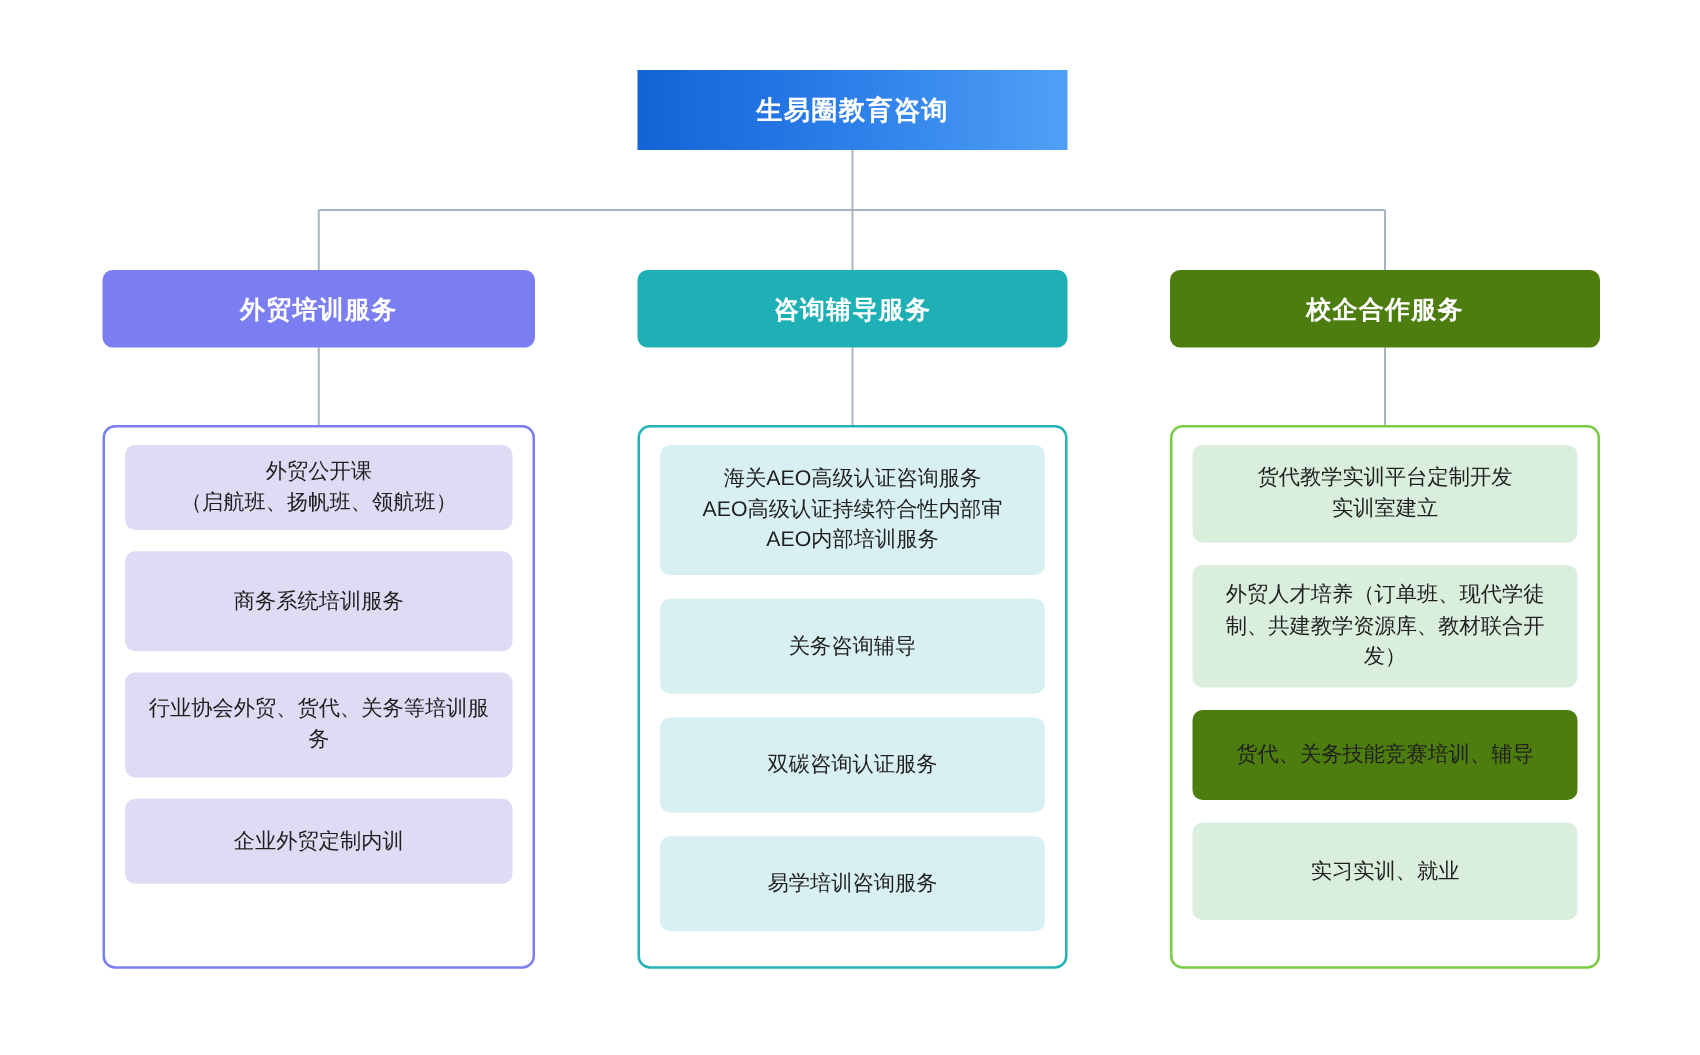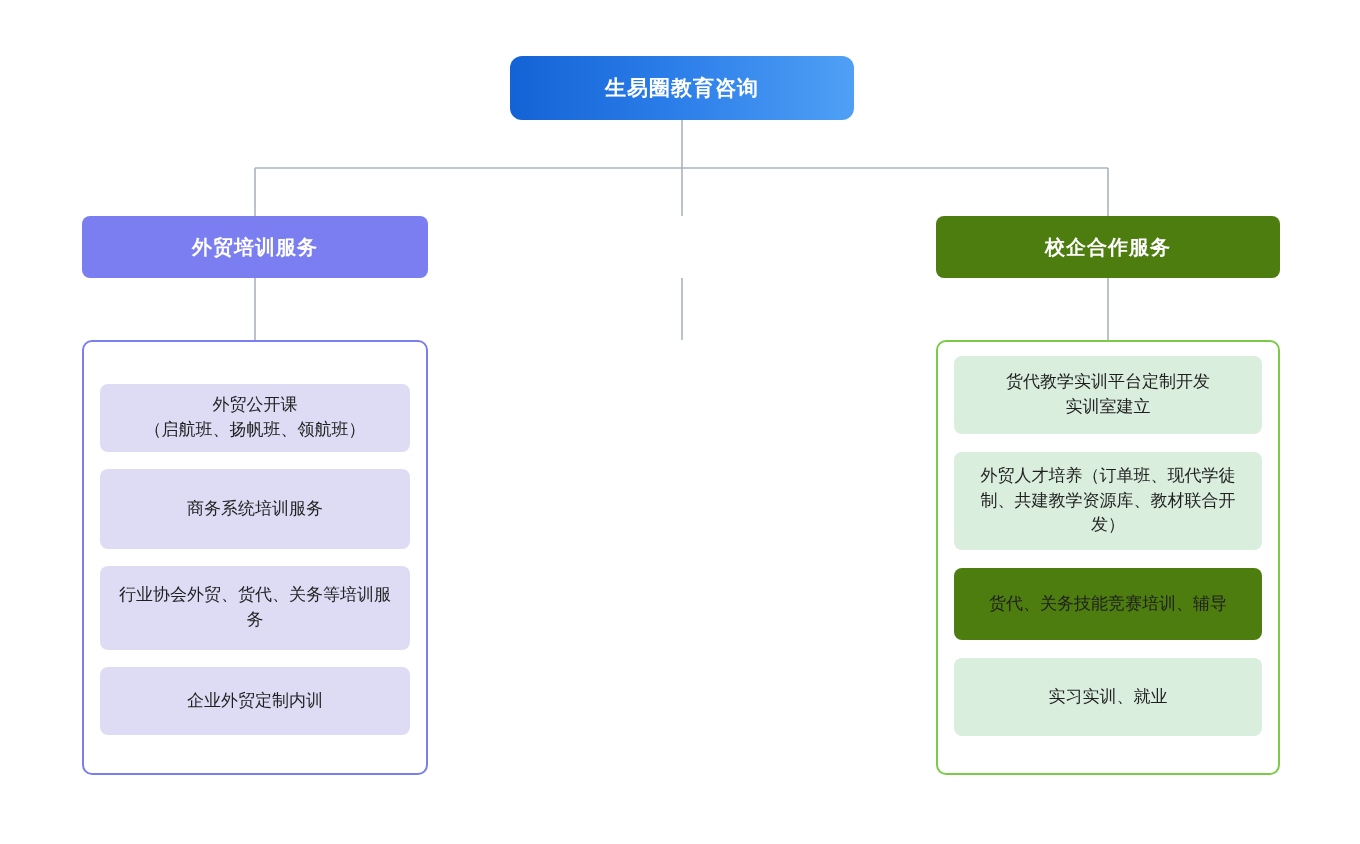--- a/index.html
+++ b/index.html
@@ -33,21 +33,21 @@
     pointer-events: none;
   }
 
   
   .root-node {
     position: absolute;
     left: 510px;
     top: 56px;
     width: 344px;
     height: 64px;
-    border-radius: 12px;
+    border-radius: 0;
     background: linear-gradient(90deg, #1463d6 0%, #2a7ce8 45%, #4fa0f5 100%);
     color: #ffffff;
     font-size: 21px;
     font-weight: bold;
     letter-spacing: 1px;
     display: flex;
     align-items: center;
     justify-content: center;
     box-sizing: border-box;
   }
@@ -102,21 +102,21 @@
     padding: 8px 12px;
     white-space: pre-line;
   }
 
   
   .col-body.gap-a { gap: 17px; }
   .col-body.gap-b { gap: 19px; }
   .col-body.gap-c { gap: 18px; }
 
   
-  .col-0 .card:nth-child(1) { height: 68px; margin-top: 28px; }
+  .col-0 .card:nth-child(1) { height: 68px; }
   .col-0 .card:nth-child(2) { height: 80px; }
   .col-0 .card:nth-child(3) { height: 84px; }
   .col-0 .card:nth-child(4) { height: 68px; }
 
   
   .col-1 .card:nth-child(1) { height: 104px; }
   .col-1 .card:nth-child(2) { height: 76px; }
   .col-1 .card:nth-child(3) { height: 76px; }
   .col-1 .card:nth-child(4) { height: 76px; }
 
@@ -156,20 +156,33 @@
     </div>
     <div class="col-body gap-a" style="border-color: rgb(123, 126, 240);">
       <div class="card" style="background: rgb(222, 220, 245);">外贸公开课
 （启航班、扬帆班、领航班）</div>
       <div class="card" style="background: rgb(222, 220, 245);">商务系统培训服务</div>
       <div class="card" style="background: rgb(222, 220, 245);">行业协会外贸、货代、关务等培训服务</div>
       <div class="card" style="background: rgb(222, 220, 245);">企业外贸定制内训</div>
     </div>
   </div>
 
+  <div class="column col-1">
+    <div class="col-header" style="background: rgb(31, 176, 181);">
+      <span>咨询辅导服务</span>
+    </div>
+    <div class="col-body gap-b" style="border-color: rgb(33, 179, 184);">
+      <div class="card" style="background: rgb(217, 240, 242);">海关AEO高级认证咨询服务
+AEO高级认证持续符合性内部审
+AEO内部培训服务</div>
+      <div class="card" style="background: rgb(217, 240, 242);">关务咨询辅导</div>
+      <div class="card" style="background: rgb(217, 240, 242);">双碳咨询认证服务</div>
+      <div class="card" style="background: rgb(217, 240, 242);">易学培训咨询服务</div>
+    </div>
+  </div>
 
   <div class="column col-2">
     <div class="col-header" style="background: #4d7c0f;">
       <span>校企合作服务</span>
     </div>
     <div class="col-body gap-c" style="border-color: rgb(124, 203, 71);">
       <div class="card" style="background: rgb(218, 238, 221);">货代教学实训平台定制开发
 实训室建立</div>
       <div class="card" style="background: rgb(218, 238, 221);">外贸人才培养（订单班、现代学徒制、共建教学资源库、教材联合开发）</div>
       <div class="card" style="background: #4d7c0f;">货代、关务技能竞赛培训、辅导</div>

